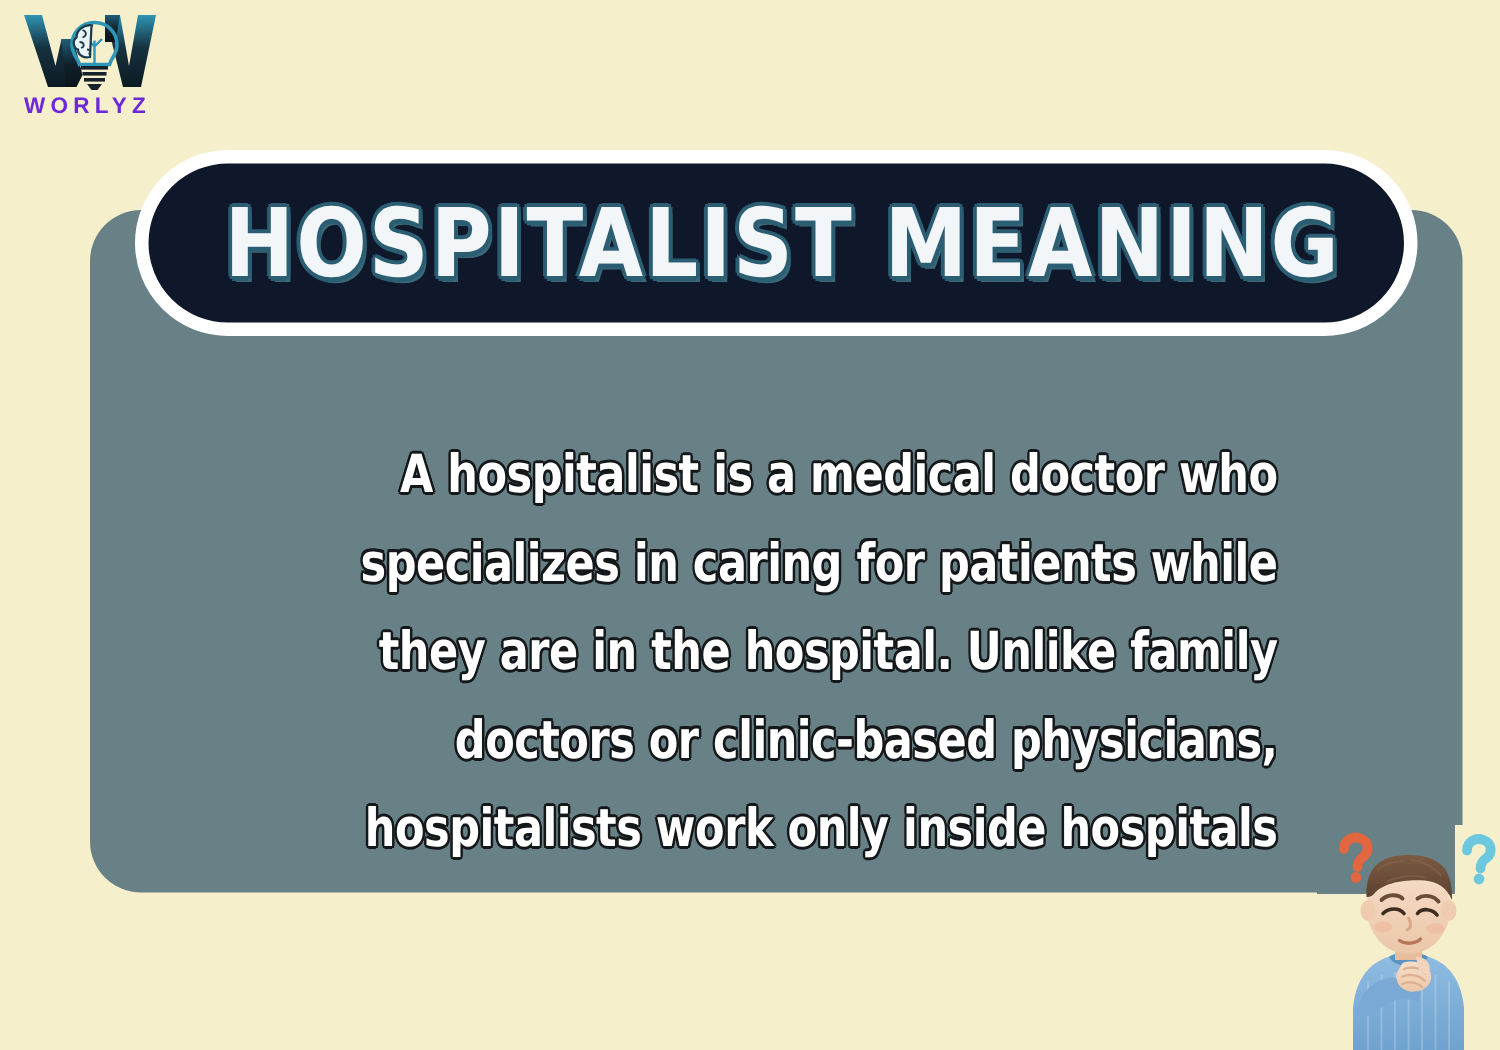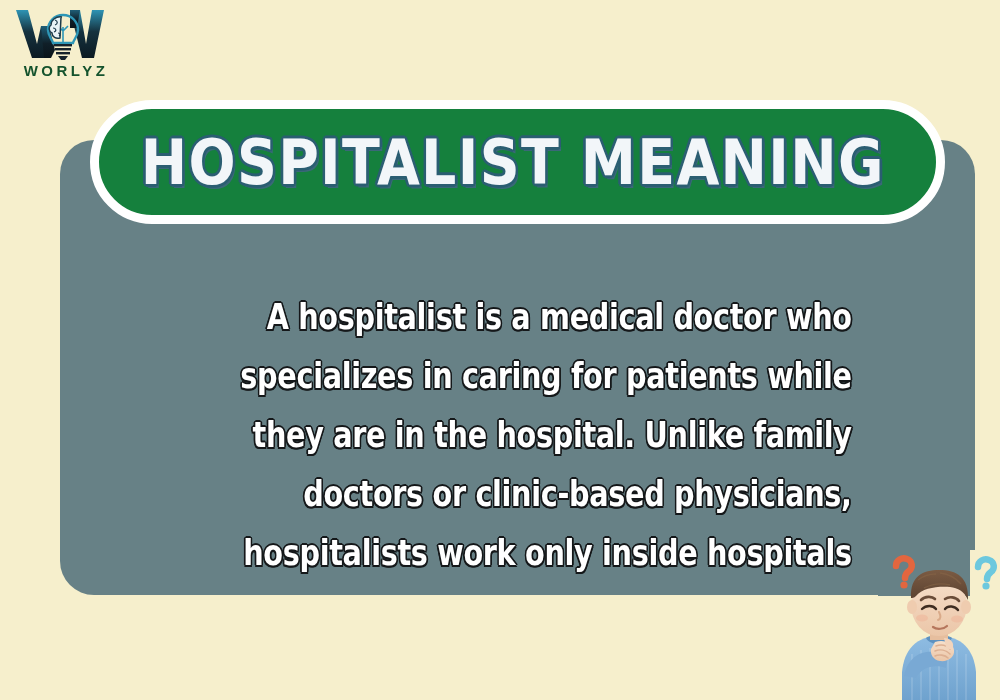--- a/index.html
+++ b/index.html
@@ -24,50 +24,50 @@
   }
   #brand-logo .logo-mark {
     position:relative;
     width:110px; height:56px;
   }
   #brand-logo svg { display:block; }
   #brand-logo .logo-wordmark {
     position:absolute;
     left:8px; top:56px;
     width:100px;
-    text-align:center;
+    text-align:left;
     font-family:"Liberation Sans", sans-serif;
     font-size:15px;
     font-weight:700;
     letter-spacing:3.5px;
-    color:#14532d;
+    color:#6d28d9;
   }
 
   
   #content-card {
     position:absolute;
     left:60px; top:140px;
     width:915px; height:455px;
     background:#678186;
     border-radius:34px;
     z-index:5;
   }
 
   
   #title-banner {
     position:absolute;
     left:90px; top:100px;
     width:855px; height:124px;
-    background:#15803d;
+    background:#0f172a;
     border:9px solid #FFFFFF;
     border-radius:62px;
     z-index:20;
     display:flex;
     align-items:center;
-    justify-content:flex-end;
+    justify-content:flex-start;
     overflow:hidden;
   }
   #title-text {
     font-family:"DejaVu Sans", sans-serif;
     font-size:63px;
     font-weight:700;
     letter-spacing:1.5px;
     color:#F2F6F9;
     line-height:1;
     transform:scaleX(0.88);

